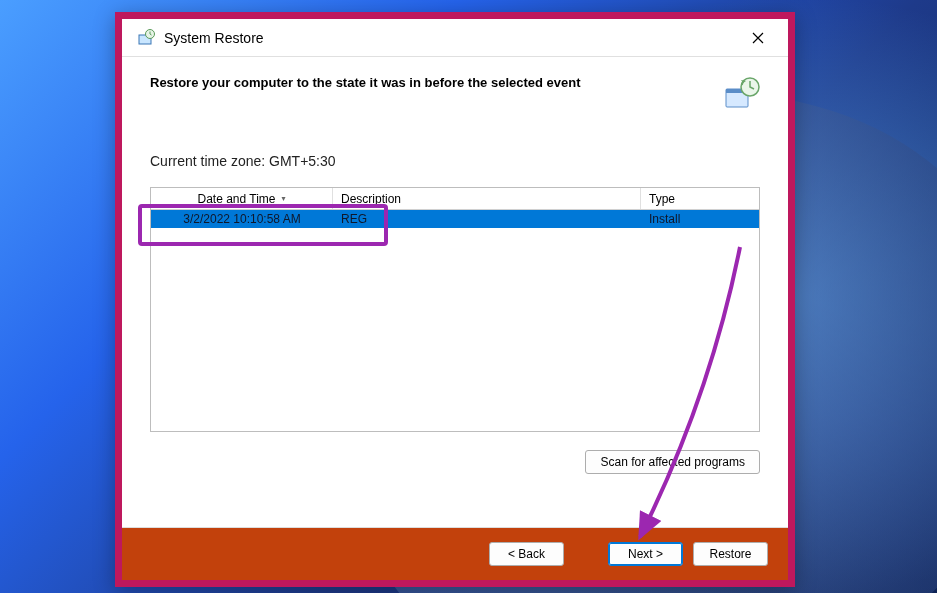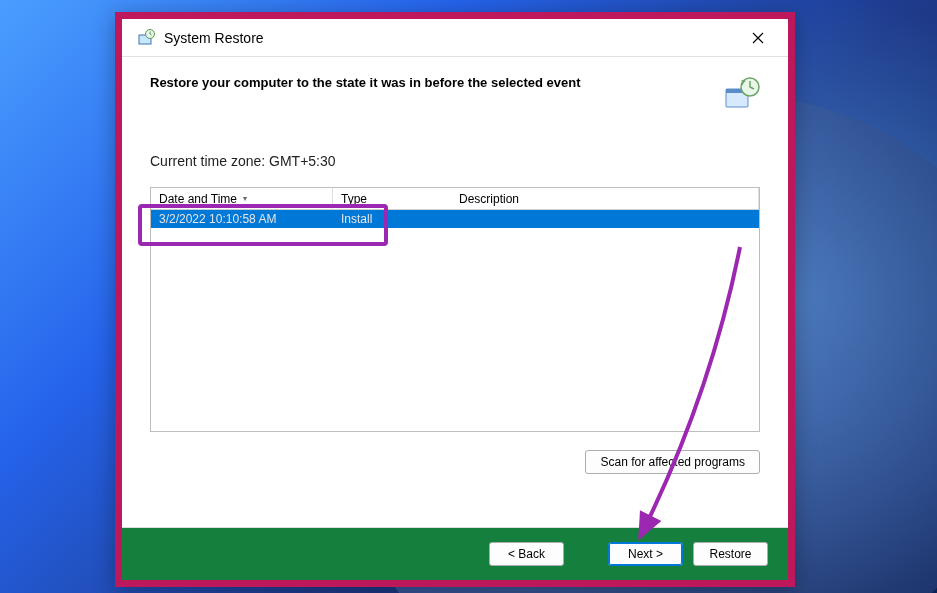--- a/index.html
+++ b/index.html
@@ -113,35 +113,35 @@
       align-items: center;
     }
     .col {
       padding: 2px 8px;
       border-right: 1px solid #e0e0e0;
       display: flex;
       align-items: center;
       gap: 4px;
       height: 100%;
     }
-    .col-datetime { width: 182px; }
+    .col-datetime { width: 182px; justify-content: center; }
     .col-description { flex: 1; }
     .col-type { width: 118px; border-right: none; }
     .sort-arrow { font-size: 8px; color: #666; margin-left: 2px; }
     .list-body { }
     .list-row {
       display: flex;
       font-size: 12px;
       height: 18px;
       align-items: center;
       cursor: pointer;
     }
     .list-row.selected {
       background: #0078d7;
-      color: #e5e5e5;
+      color: #0f172a;
     }
     .list-row .col { border-right: none; }
     .scan-row {
       display: flex;
       justify-content: flex-end;
       margin-top: 18px;
     }
     .btn {
       font-size: 12px;
       padding: 4px 14px;
@@ -152,21 +152,21 @@
       min-width: 75px;
       text-align: center;
     }
     .btn.default { border-color: #0078d7; box-shadow: 0 0 0 1px #0078d7 inset; margin-left: 34px; }
     .footer {
       border-top: 1px solid #ddd;
       padding: 14px 20px;
       display: flex;
       justify-content: flex-end;
       gap: 10px;
-      background: #15803d;
+      background: #c2410c;
     }
     .annotation-box {
       position: absolute;
       border: 4px solid #9c27b0;
       border-radius: 4px;
       pointer-events: none;
       z-index: 100;
     }
     .arrow-svg {
       position: absolute;
@@ -214,30 +214,31 @@
     </div>
 
     <div class="timezone-label">Current time zone: GMT+5:30</div>
 
     <div class="list-wrapper">
       <div class="list-header">
         <div class="col col-datetime">
           <span>Date and Time</span>
           <span class="sort-arrow">▾</span>
         </div>
+        <div class="col col-description">
+          <span>Description</span>
+        </div>
         <div class="col col-type">
           <span>Type</span>
-        </div>
-        <div class="col col-description">
-          <span>Description</span>
         </div>
       </div>
       <div class="list-body">
         <div class="list-row selected">
           <div class="col col-datetime">3/2/2022 10:10:58 AM</div>
+          <div class="col col-description">REG</div>
           <div class="col col-type">Install</div>
         </div>
       </div>
     </div>
 
     <div class="scan-row">
       <button class="btn">Scan for affected programs</button>
     </div>
 
   </div>

